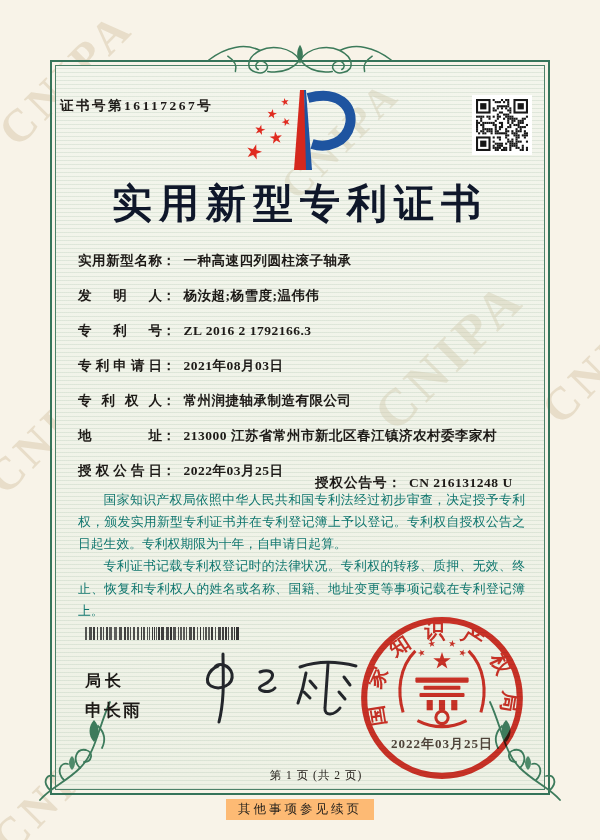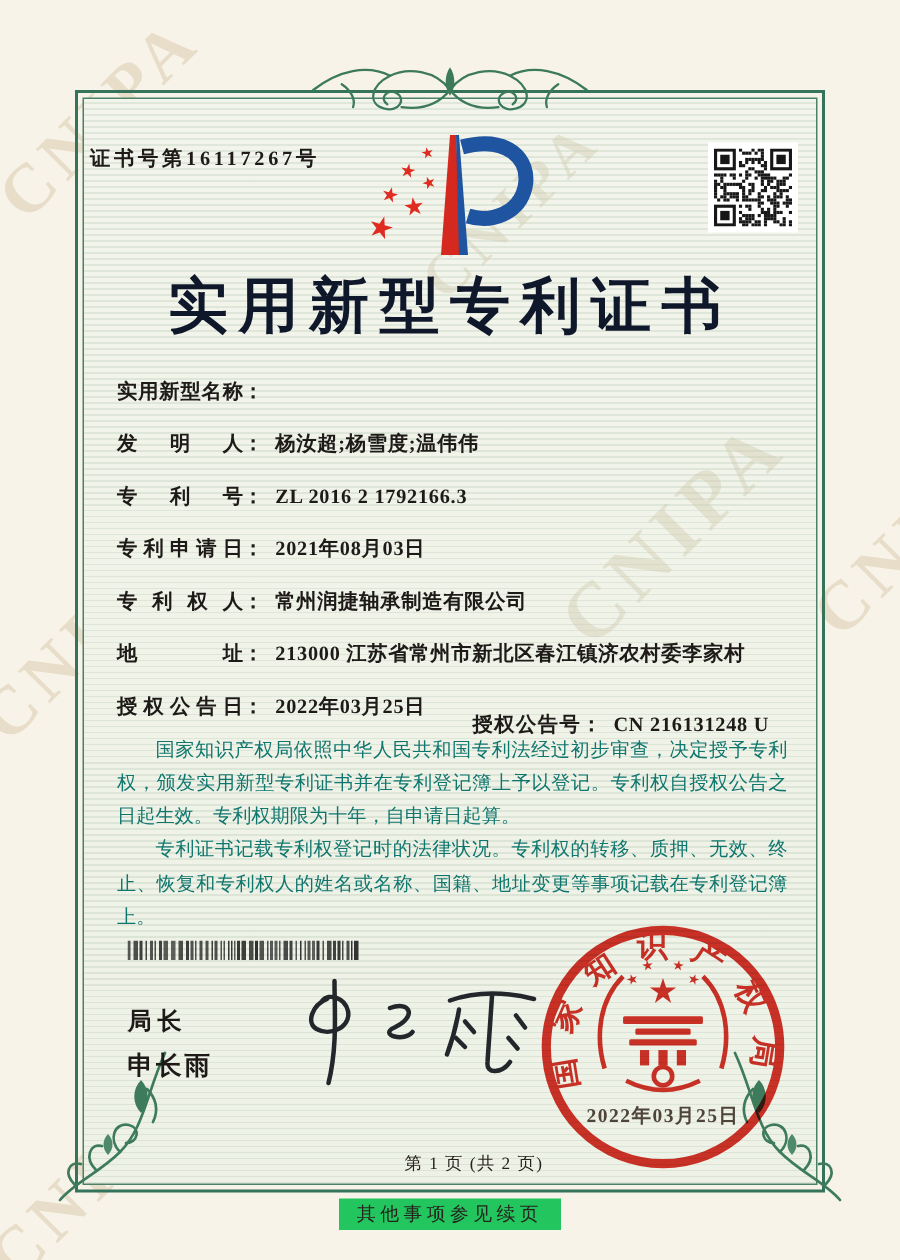--- a/index.html
+++ b/index.html
@@ -64,21 +64,21 @@
 
   
   .seal { position:absolute; left:356px; top:612px; width:172px; height:172px;
           mix-blend-mode:multiply; opacity:.95; }
   .seal-date { position:absolute; left:352px; top:735px; width:180px; text-align:center;
                font-size:13px; font-weight:700; letter-spacing:1px; color:#4e443a; }
 
   .page-no { position:absolute; left:66px; top:768px; width:500px; text-align:center;
              font-size:11.5px; letter-spacing:1px; color:#26221d; }
   .cont-note { position:absolute; left:0; top:799px; width:600px; text-align:center; }
-  .cont-note span { display:inline-block; background:#22c55e; padding:2px 12px;
+  .cont-note span { display:inline-block; background:#fdba74; padding:2px 12px;
                     font-size:12.5px; letter-spacing:3px; color:#26221d; }
 </style>
 </head>
 <body>
 
 <div class="page">
 
   <div class="wm" style="left:-18px; top:52px;">CNIPA</div>
   <div class="wm" style="left:-30px; top:400px;">CNIPA</div>
   <div class="wm" style="left:525px; top:330px;">CNIPA</div>
@@ -373,20 +373,21 @@
         <rect x="24" y="24" width="1" height="1" fill="#171717"></rect>
       </svg>
     </div>
 
   <div class="title">实用新型专利证书</div>
 
   <div class="fields">
     <div class="frow">
       <span class="flabel">实用新型名称</span>
         <span class="fcolon">：</span>
+      <span class="fvalue">一种高速四列圆柱滚子轴承</span>
     </div>
     <div class="frow">
       <span class="flabel">发明人</span>
         <span class="fcolon">：</span>
       <span class="fvalue">杨汝超;杨雪度;温伟伟</span>
     </div>
     <div class="frow">
       <span class="flabel">专利号</span>
         <span class="fcolon">：</span>
       <span class="fvalue">ZL 2016 2 1792166.3</span>

